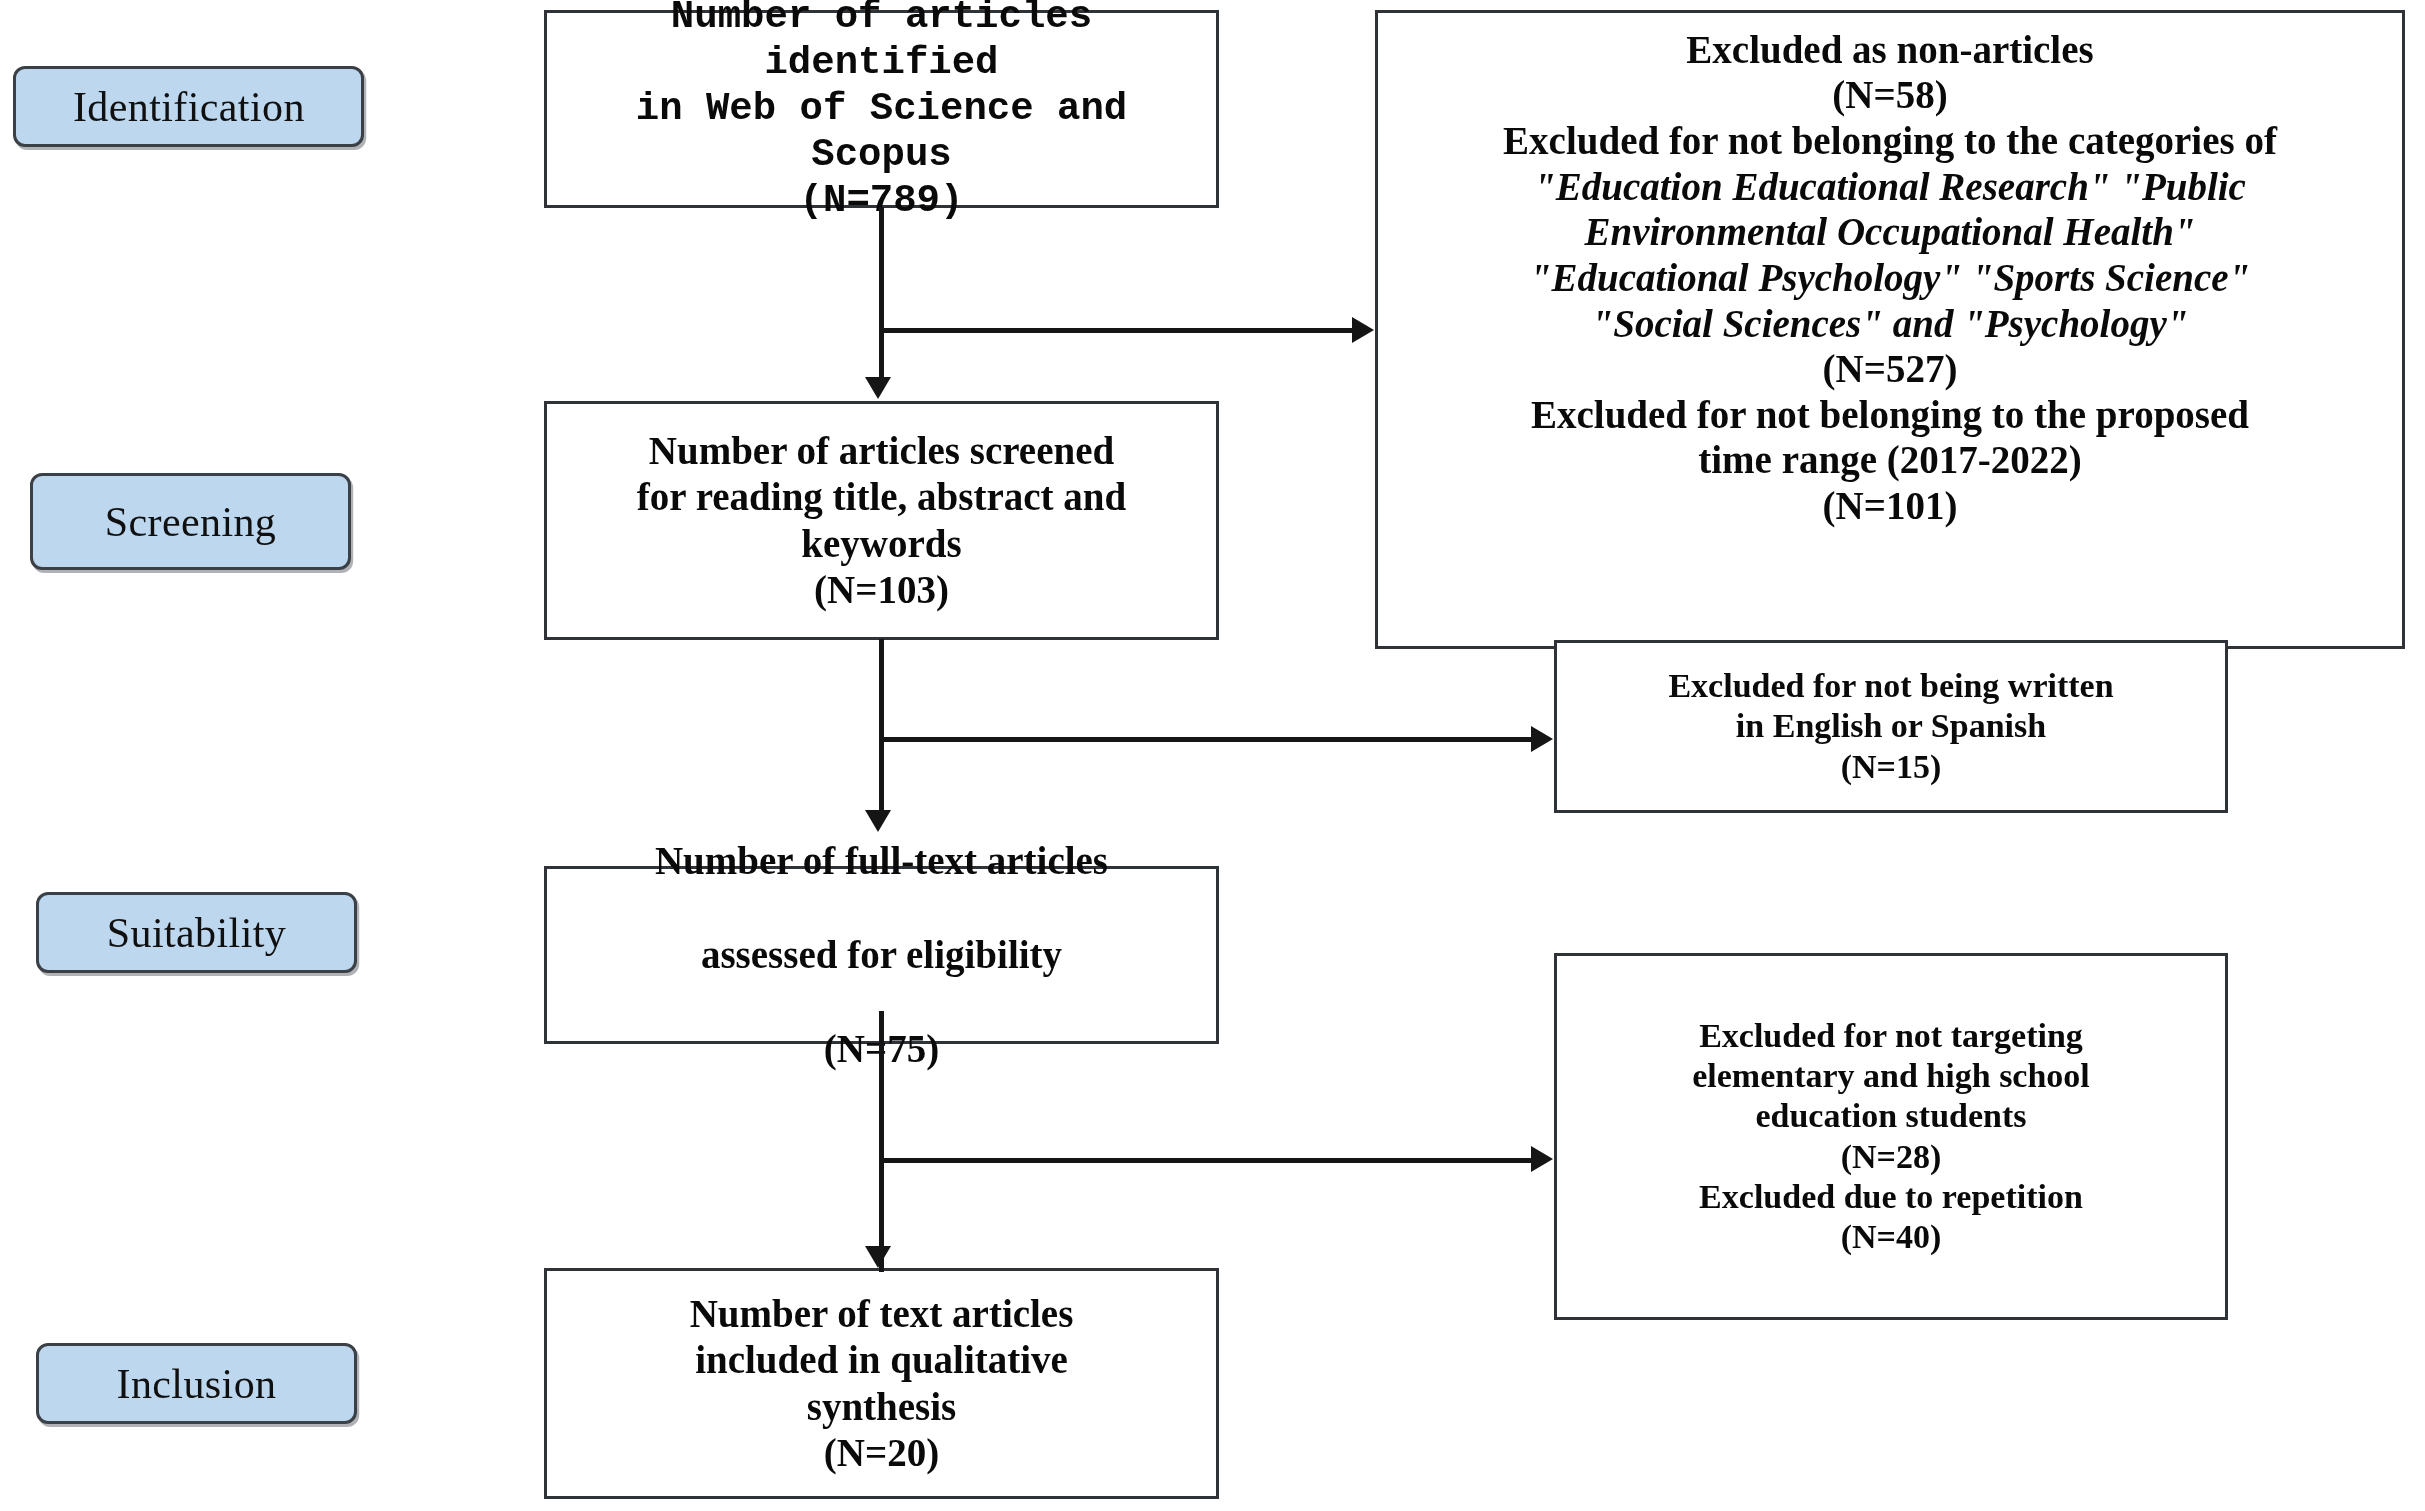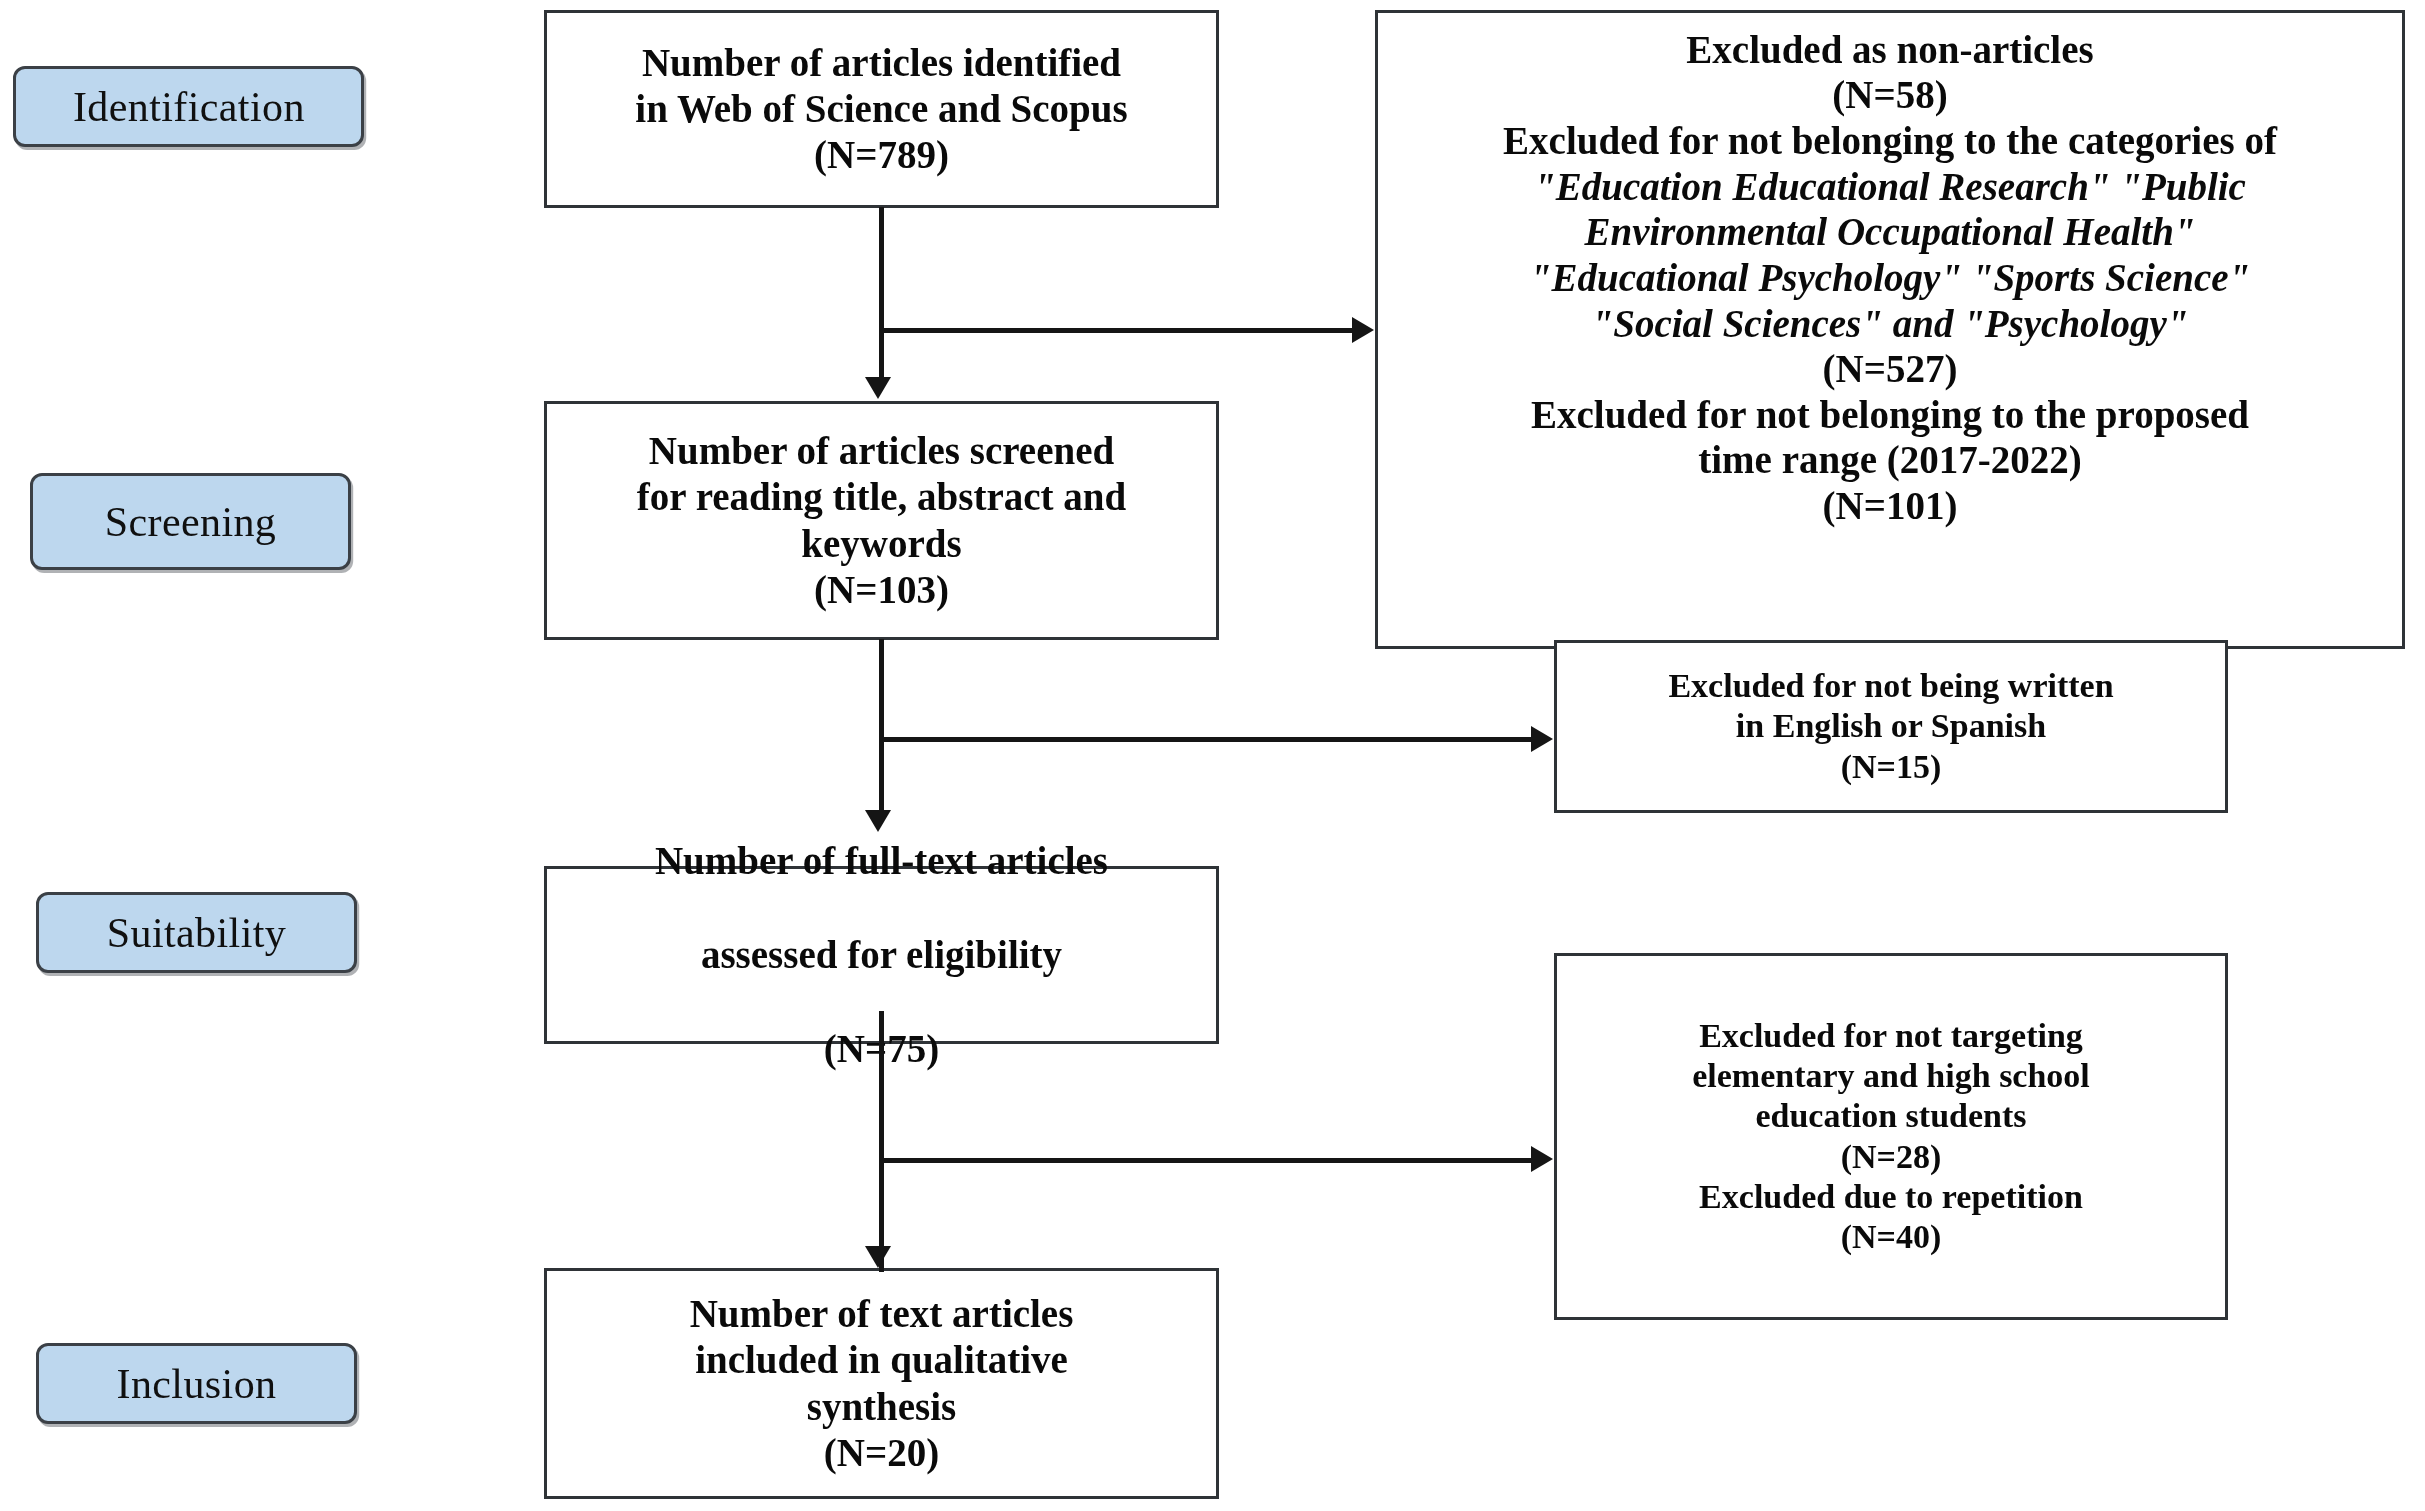--- a/index.html
+++ b/index.html
@@ -97,21 +97,21 @@
   </div>
 
   <div class="stage-pill" style="left:36px; top:892px; width:321px; height:81px;">
     <span>Suitability</span>
   </div>
 
   <div class="stage-pill" style="left:36px; top:1343px; width:321px; height:81px;">
     <span>Inclusion</span>
   </div>
 
-  <div class="flow-box box-main" style="left:544px; top:9.7px; width:675px; height:198px;">
+  <div class="flow-box box-main" style="left:544px; top:9.7px; width:675px; height:198px;font-family:Liberation Mono, monospace;">
     <span class="ln">Number of articles identified</span>
     <span class="ln">in Web of Science and Scopus</span>
     <span class="ln">(N=789)</span>
   </div>
 
   <div class="flow-box box-main" style="left:544px; top:401px; width:675px; height:239px;">
     <span class="ln">Number of articles screened</span>
     <span class="ln">for reading title, abstract and</span>
     <span class="ln">keywords</span>
     <span class="ln">(N=103)</span>

